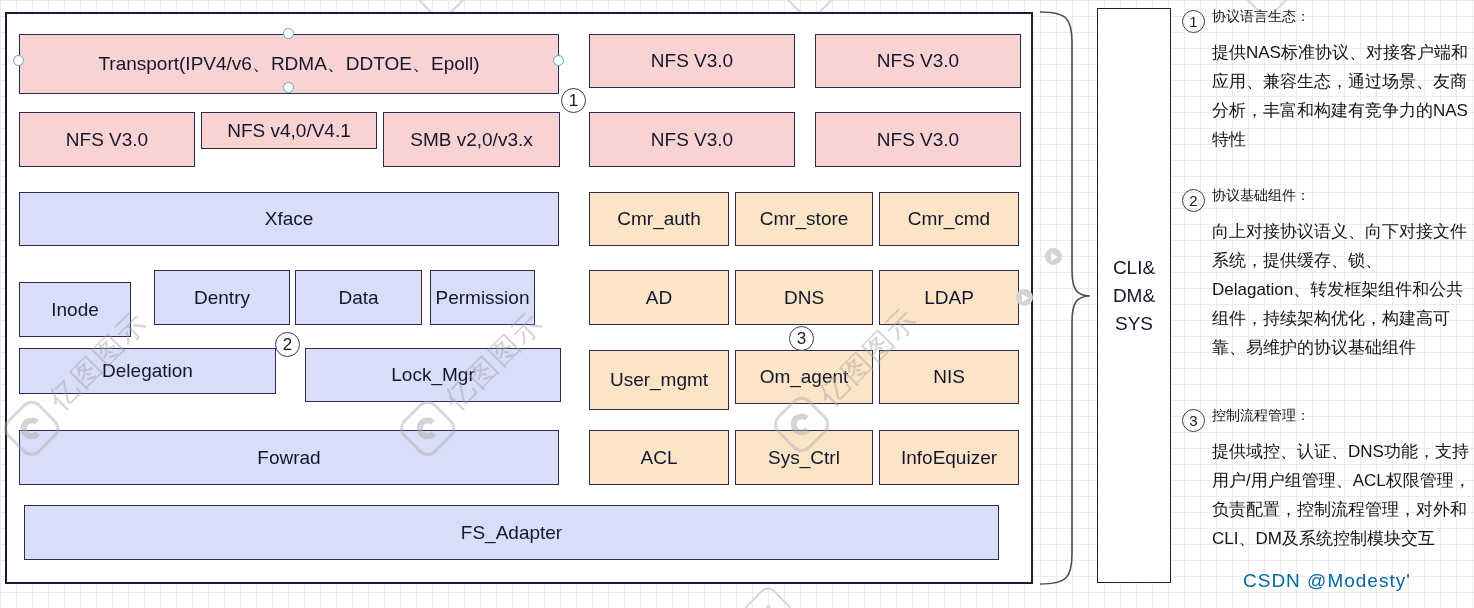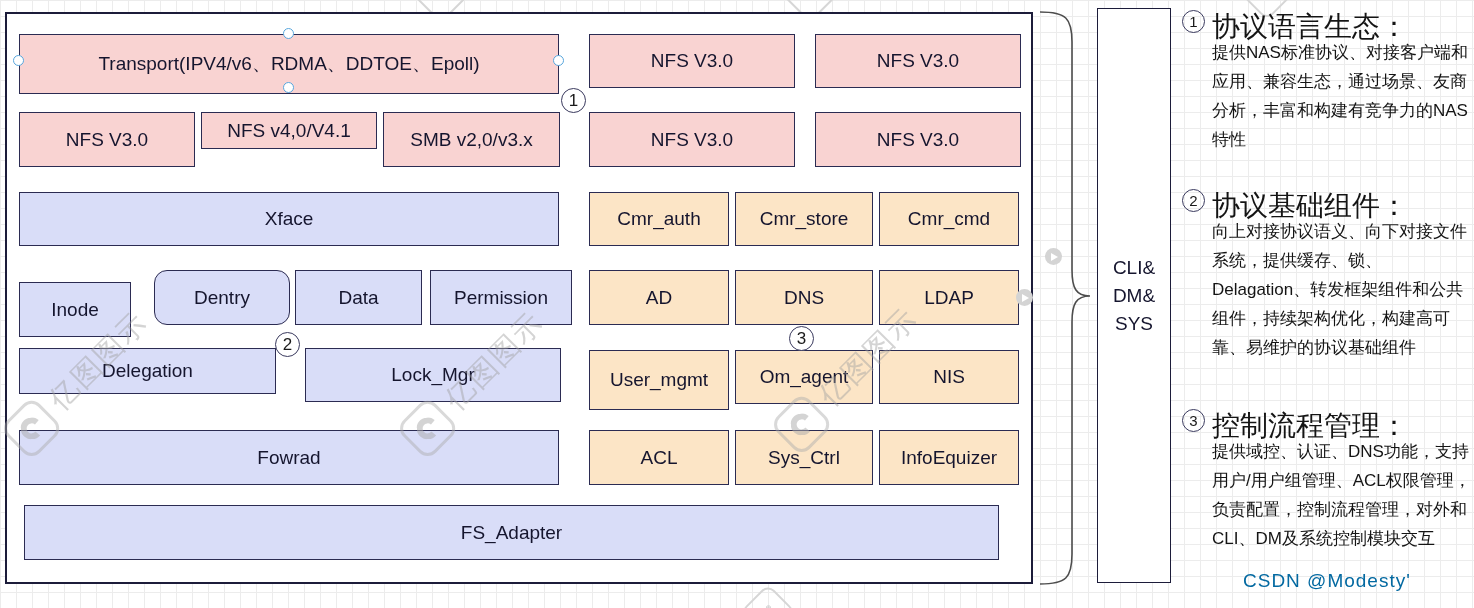--- a/index.html
+++ b/index.html
@@ -42,21 +42,21 @@
     justify-content:center;text-align:center;font-size:19px;color:#15152e;
     white-space:pre-line;line-height:28px;z-index:2;
   }
   .brace{position:absolute;left:1036px;top:6px;z-index:2;}
   .ann{position:absolute;left:1180px;top:0;width:294px;height:608px;z-index:2;}
   .ann-num{
     position:absolute;width:23px;height:23px;border:1.3px solid #3a3a5e;border-radius:50%;
     background:transparent;display:flex;align-items:center;justify-content:center;
     font-size:15px;color:#1a1a1a;box-sizing:border-box;
   }
-  .ann-title{position:absolute;left:32px;font-size:28px;color:#141414;white-space:nowrap;}
+  .ann-title{position:absolute;left:32px;font-size:14px;color:#141414;white-space:nowrap;}
   .ann-body{position:absolute;left:32px;width:262px;font-size:17px;line-height:29px;color:#141414;}
   .watermark{
     position:absolute;display:flex;align-items:center;gap:10px;
     transform:rotate(-45deg);color:rgba(160,160,160,0.45);z-index:3;pointer-events:none;
   }
   .wm-logo{
     width:46px;height:46px;border:3px solid rgba(170,170,170,0.45);border-radius:12px;
     display:flex;align-items:center;justify-content:center;box-sizing:border-box;
   }
   .wm-arc{
@@ -111,23 +111,23 @@
 
     <div class="marker" style="left:554px;top:74px;">1</div>
 
     <div class="box blue" style="left:12px;top:178px;width:540px;height:54px;">Xface</div>
 
     <div class="box orange" style="left:582px;top:178px;width:140px;height:54px;">Cmr_auth</div>
     <div class="box orange" style="left:728px;top:178px;width:138px;height:54px;">Cmr_store</div>
     <div class="box orange" style="left:872px;top:178px;width:140px;height:54px;">Cmr_cmd</div>
 
     <div class="box blue" style="left:12px;top:256px;width:112px;height:55px;margin-top:12px;">Inode</div>
-    <div class="box blue" style="left:147px;top:256px;width:136px;height:55px;border-radius:13px;">Dentry</div>
+    <div class="box blue" style="left:147px;top:256px;width:136px;height:55px;">Dentry</div>
     <div class="box blue" style="left:288px;top:256px;width:127px;height:55px;">Data</div>
-    <div class="box blue" style="left:423px;top:256px;width:142px;height:55px;">Permission</div>
+    <div class="box blue" style="left:423px;top:256px;width:105px;height:55px;">Permission</div>
 
     <div class="box orange" style="left:582px;top:256px;width:140px;height:55px;">AD</div>
     <div class="box orange" style="left:728px;top:256px;width:138px;height:55px;">DNS</div>
     <div class="box orange" style="left:872px;top:256px;width:140px;height:55px;">LDAP</div>
 
     <div class="marker" style="left:268px;top:318px;">2</div>
     <div class="marker" style="left:782px;top:312px;">3</div>
 
     <div class="box blue" style="left:12px;top:334px;width:257px;height:46px;">Delegation</div>
     <div class="box blue" style="left:298px;top:334px;width:256px;height:54px;">Lock_Mgr</div>

